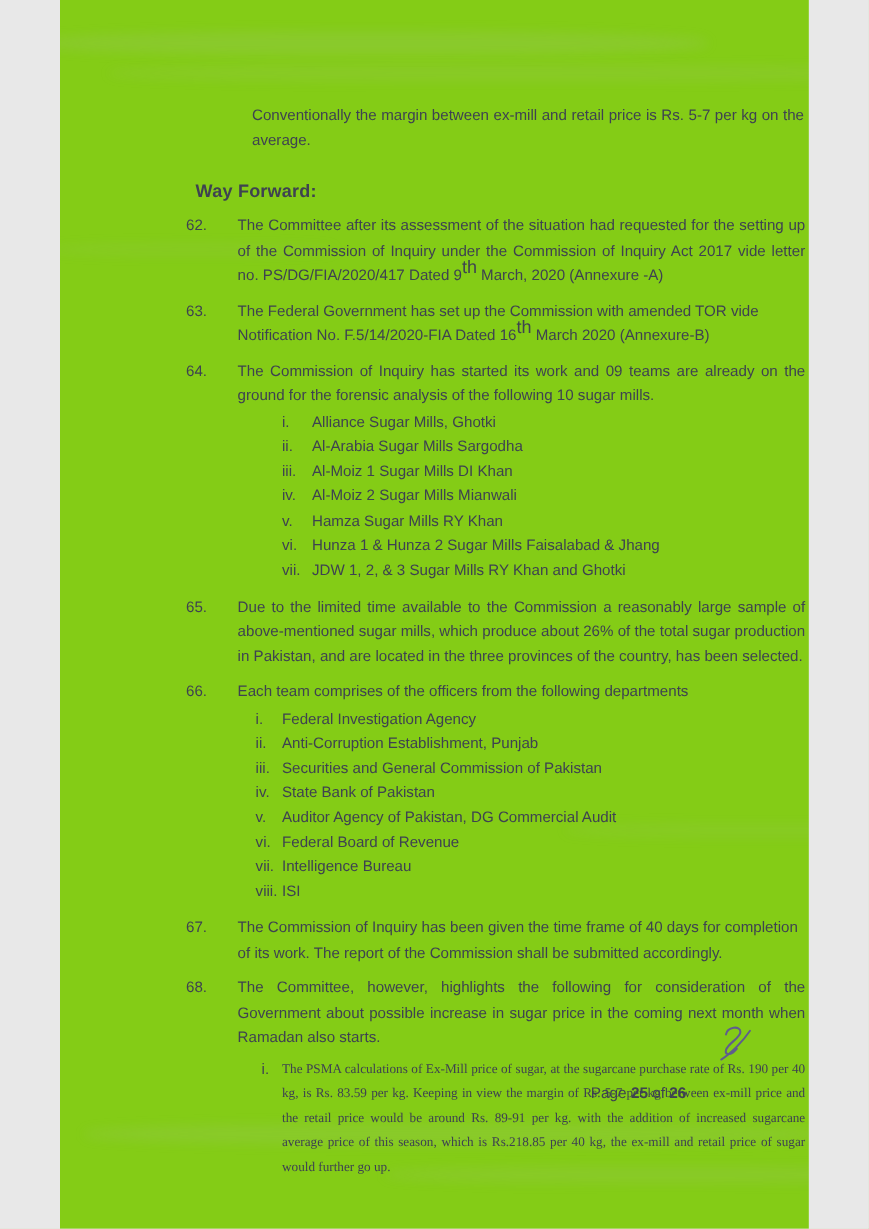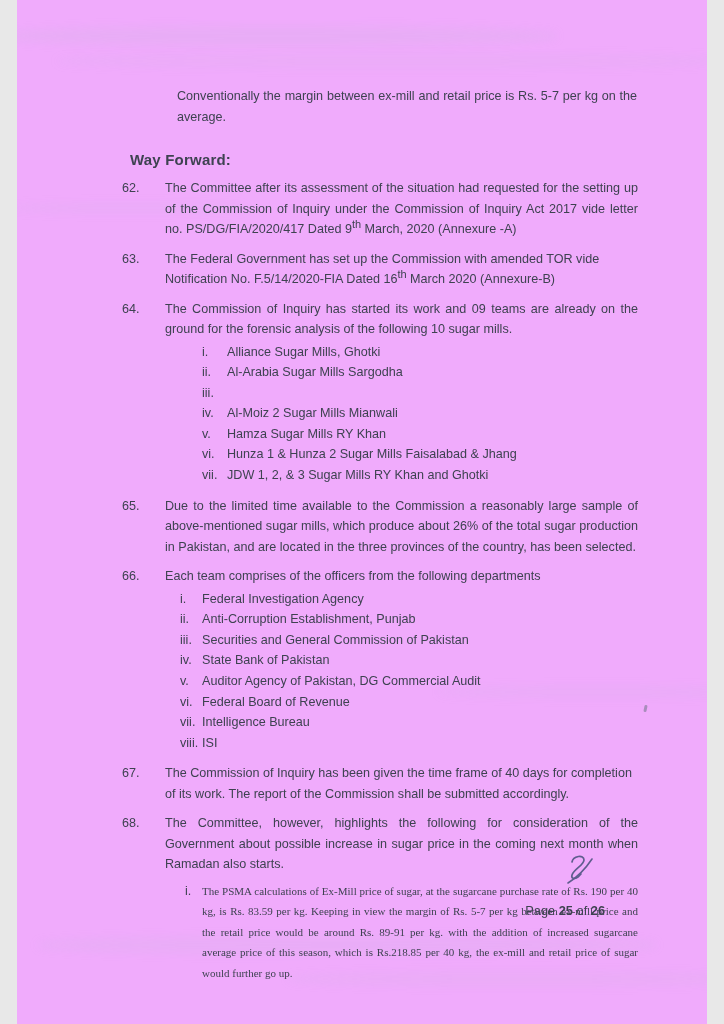--- a/index.html
+++ b/index.html
@@ -1,21 +1,21 @@
 <!DOCTYPE html>
 <html><head>
 <meta charset="utf-8">
 <style>
   html, body { margin: 0; padding: 0; background: #e8e8e8; }
   .page {
     position: relative;
-    width: 690px;
+    width: 624px;
     height: 1024px;
     margin: 0 auto;
-    background: #f0abfc;
+    background: #84cc16;
     overflow: hidden;
     font-family: "Liberation Sans", "DejaVu Sans", sans-serif;
     color: #3e4251;
     -webkit-font-smoothing: antialiased;
   }
   
   .streak { position: absolute; background: rgba(183,191,206,0.12); filter: blur(5px); border-radius: 45%; pointer-events: none; }
   .s1 { left: -20px; top: 26px;  width: 560px; height: 20px; }
   .s2 { left: 40px;  top: 54px;  width: 680px; height: 14px; background: rgba(183,191,206,0.09); }
   .s3 { left: -10px; top: 203px; width: 240px; height: 10px; background: rgba(183,191,206,0.08); }
@@ -24,21 +24,21 @@
   .s6 { left: 270px; top: 972px; width: 470px; height: 14px; background: rgba(183,191,206,0.10); }
   .speck { position: absolute; left: 627px; top: 705px; width: 3px; height: 7px; background: rgba(110,116,134,0.55); border-radius: 2px; transform: rotate(12deg); }
 
   .content { position: absolute; left: 105px; top: 86px; width: 516px; }
   .intro { margin-left: 55px; width: 460px; font-size: 12.6px; line-height: 20.5px; text-align: justify; }
   .heading { margin: 24px 0 10px 8px; font-size: 15px; font-weight: bold; letter-spacing: 0.2px; }
   .para { display: flex; margin-bottom: 9px; }
   .pnum { flex: 0 0 43px; font-size: 12.6px; line-height: 20.5px; }
   .ptext { flex: 1 1 auto; font-size: 12.6px; line-height: 20.5px; }
   .justify { text-align: justify; }
-  sup { font-size: 11px; line-height: 0; }
+  sup { font-size: 15px; line-height: 0; }
 
   .rlist { margin: 2px 0 1px 0; }
   .ritem { display: flex; font-size: 12.6px; line-height: 20.6px; }
   .mills .ritem { margin-left: 37px; }
   .mills .rlabel { flex: 0 0 25px; }
   .depts .ritem { margin-left: 15px; }
   .depts .rlabel { flex: 0 0 22px; }
 
   .subrow { display: flex; margin: 6px 0 0 20px; }
   .sublabel { flex: 0 0 17px; font-size: 12.6px; line-height: 20.5px; }
@@ -85,20 +85,21 @@
           <div class="ritem">
               <span class="rlabel">i.</span>
               <span>Alliance Sugar Mills, Ghotki</span>
             </div>
           <div class="ritem">
               <span class="rlabel">ii.</span>
               <span>Al-Arabia Sugar Mills Sargodha</span>
             </div>
           <div class="ritem">
               <span class="rlabel">iii.</span>
+              <span>Al-Moiz 1 Sugar Mills DI Khan</span>
             </div>
           <div class="ritem">
               <span class="rlabel">iv.</span>
               <span>Al-Moiz 2 Sugar Mills Mianwali</span>
             </div>
           <div class="ritem">
               <span class="rlabel">v.</span>
               <span>Hamza Sugar Mills RY Khan</span>
             </div>
           <div class="ritem">

